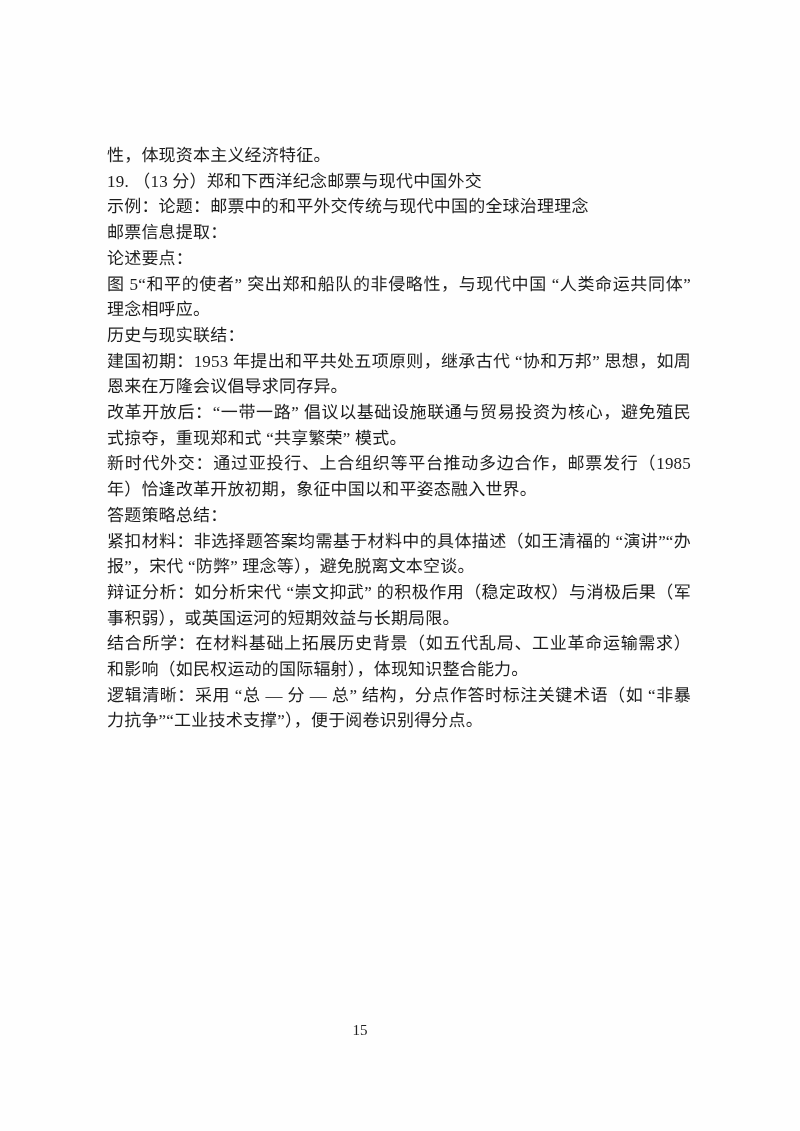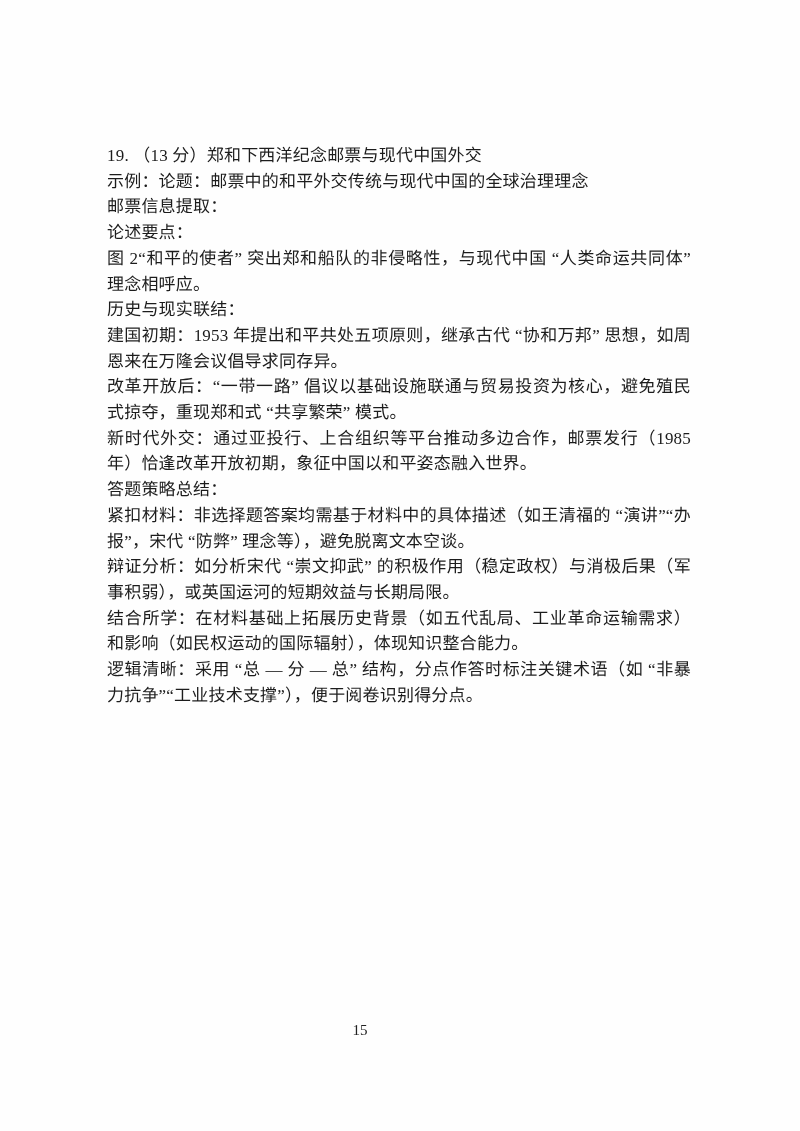--- a/index.html
+++ b/index.html
@@ -46,25 +46,26 @@
     text-align: center;
     font-size: 15px;
     color: #212121;
   }
 </style>
 </head>
 <body>
 
 <div class="page">
   <div class="content">
+    <p>性，体现资本主义经济特征。</p>
     <p>19. （13 分）郑和下西洋纪念邮票与现代中国外交</p>
     <p>示例：论题：邮票中的和平外交传统与现代中国的全球治理理念</p>
     <p>邮票信息提取：</p>
     <p>论述要点：</p>
-    <p>图 2“和平的使者” 突出郑和船队的非侵略性，与现代中国 “人类命运共同体” 理念相呼应。</p>
+    <p>图 5“和平的使者” 突出郑和船队的非侵略性，与现代中国 “人类命运共同体” 理念相呼应。</p>
     <p>历史与现实联结：</p>
     <p>建国初期：1953 年提出和平共处五项原则，继承古代 “协和万邦” 思想，如周恩来在万隆会议倡导求同存异。</p>
     <p>改革开放后：“一带一路” 倡议以基础设施联通与贸易投资为核心，避免殖民式掠夺，重现郑和式 “共享繁荣” 模式。</p>
     <p>新时代外交：通过亚投行、上合组织等平台推动多边合作，邮票发行（1985 年）恰逢改革开放初期，象征中国以和平姿态融入世界。</p>
     <p>答题策略总结：</p>
     <p>紧扣材料：非选择题答案均需基于材料中的具体描述（如王清福的 “演讲”“办报”，宋代 “防弊” 理念等），避免脱离文本空谈。</p>
     <p>辩证分析：如分析宋代 “崇文抑武” 的积极作用（稳定政权）与消极后果（军事积弱），或英国运河的短期效益与长期局限。</p>
     <p>结合所学：在材料基础上拓展历史背景（如五代乱局、工业革命运输需求）和影响（如民权运动的国际辐射），体现知识整合能力。</p>
     <p>逻辑清晰：采用 “总 — 分 — 总” 结构，分点作答时标注关键术语（如 “非暴力抗争”“工业技术支撑”），便于阅卷识别得分点。</p>
   </div>

